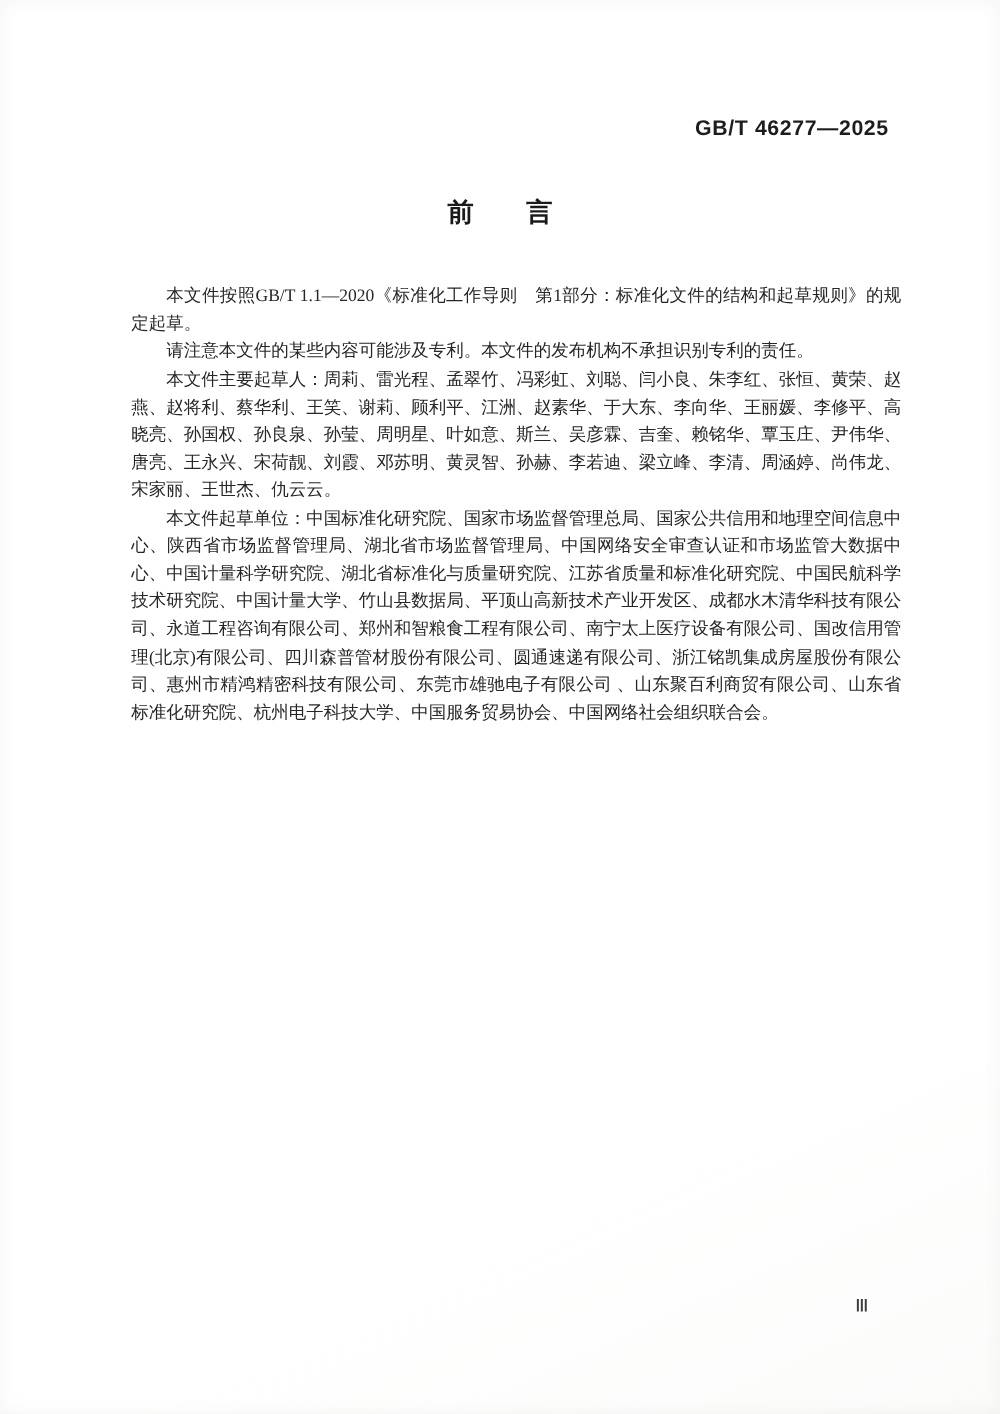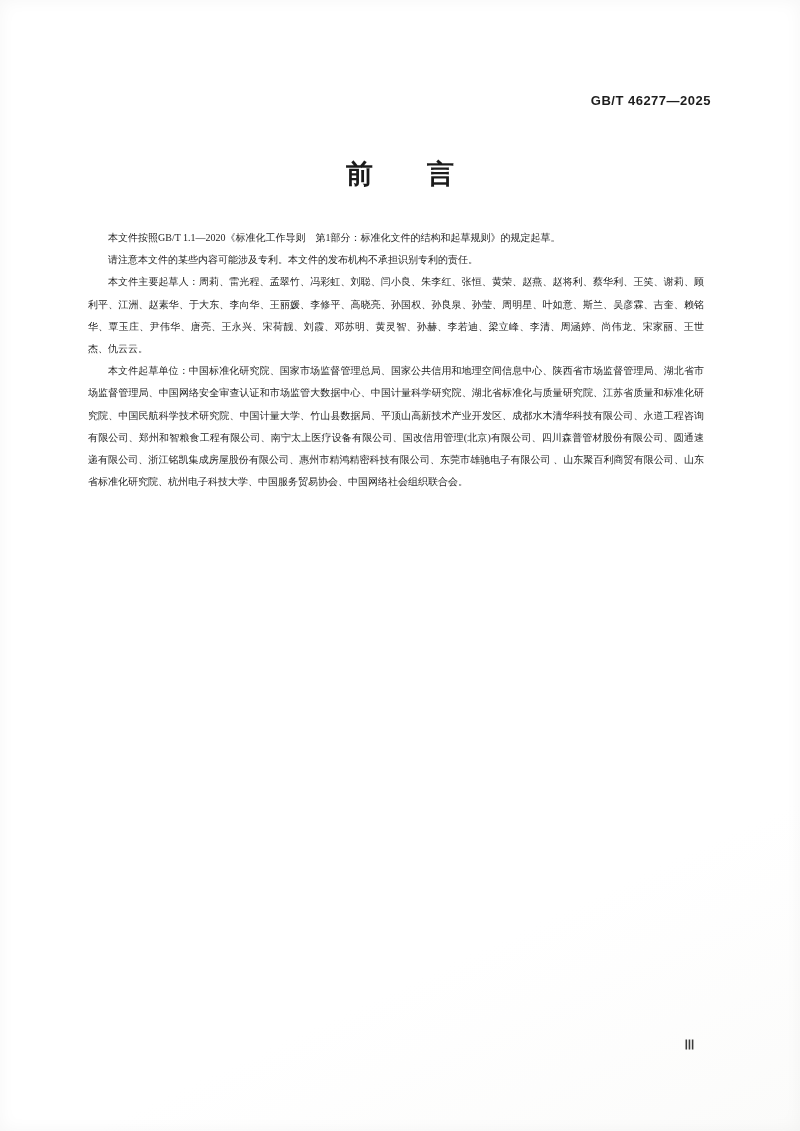--- a/index.html
+++ b/index.html
@@ -19,44 +19,44 @@
     inset: 0;
     background: linear-gradient(155deg, #ffffff 0%, #ffffff 78%, #fbfbfa 100%);
     box-shadow: inset 0 0 18px rgba(0,0,0,0.04);
   }
   .doc-code {
     position: absolute;
     top: 93px;
     right: 89px;
     font-family: "Liberation Sans", sans-serif;
     font-weight: bold;
-    font-size: 13px;
+    font-size: 17px;
     letter-spacing: 0.5px;
     color: #1d1d1d;
   }
   .title {
     position: absolute;
     top: 156px;
     left: 0;
     width: 100%;
     margin: 0;
     text-align: center;
     font-family: Liberation Serif, serif;
     font-weight: bold;
-    font-size: 27px;
+    font-size: 21px;
     color: #1a1a1a;
     white-space: pre;
   }
   .body-text {
     position: absolute;
     top: 227px;
-    left: 88px;
+    left: 105px;
     width: 616px;
     color: #262626;
-    font-size: 10px;
+    font-size: 14px;
     line-height: 22.2px;
     text-align: justify;
   }
   .body-text p {
     margin: 0;
     text-indent: 2em;
   }
   .page-number {
     position: absolute;
     top: 1036px;

